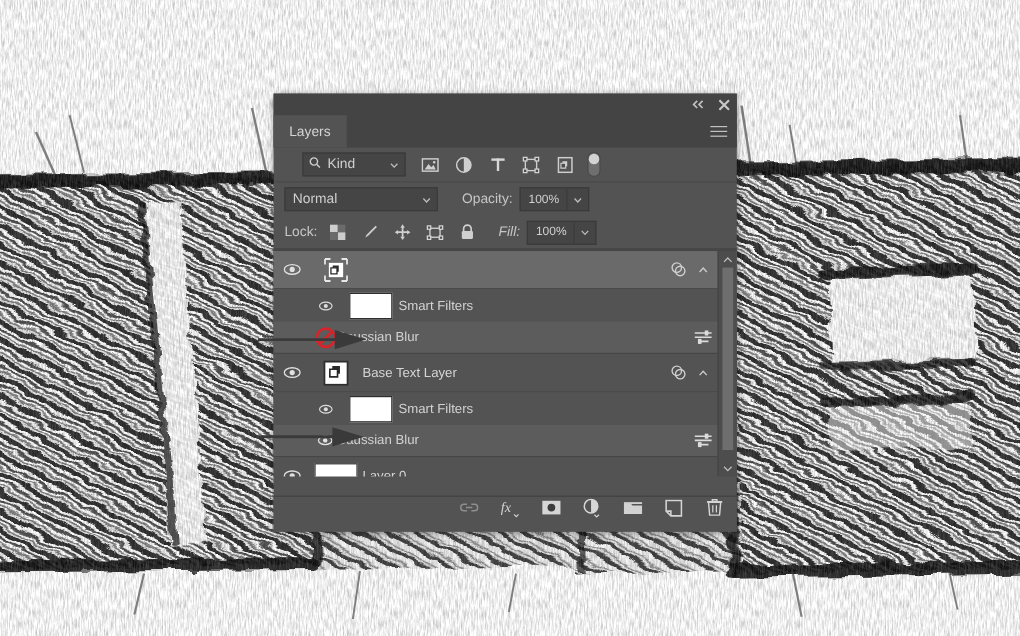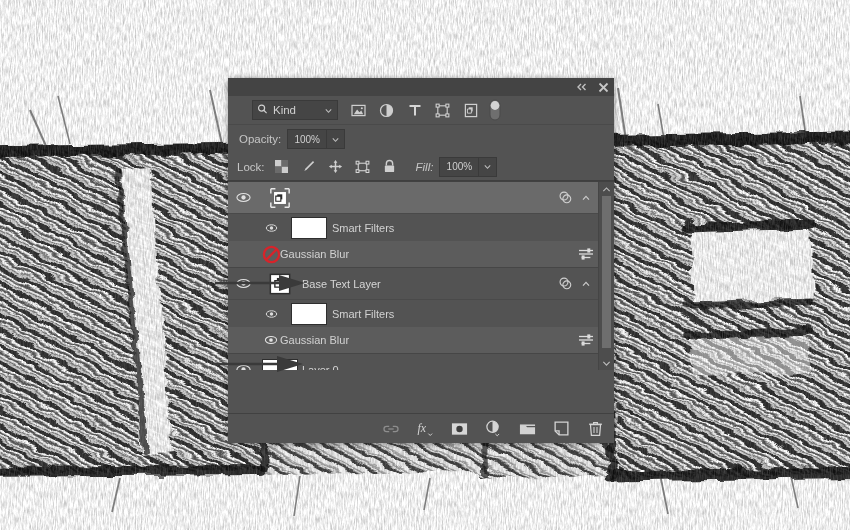--- a/index.html
+++ b/index.html
@@ -169,21 +169,21 @@
   .lscroll .arrow { height: 14px; display: flex; align-items: center; justify-content: center; cursor: pointer; }
   .lscroll .track { position: absolute; top: 14px; bottom: 14px; left: 3px; right: 3px; }
   .lscroll .thumb { position: absolute; left: 0; right: 0; top: 0; height: 152px; background: #6e6e6e; cursor: grab; }
 
   
   .ps-bottom {
     position: absolute; left: 0; right: 0; bottom: 0;
     height: 30px;
     background: #535353;
     border-top: 1px solid #414141;
-    display: flex; align-items: center; justify-content: flex-end;
+    display: flex; align-items: flex-start; justify-content: flex-end;
     padding-right: 10px;
     gap: 16px;
   }
   .btool { width: 18px; height: 18px; display: flex; align-items: center; justify-content: center; cursor: pointer; }
 </style>
 </head>
 <body>
 
 <div id="stage">
 
@@ -292,20 +292,32 @@
         </div>
         <div class="win-btn">
           <svg width="11" height="11" viewBox="0 0 11 11">
             <line x1="1.5" y1="1.5" x2="9.5" y2="9.5" stroke="#c8c8c8" stroke-width="1.8"></line>
             <line x1="9.5" y1="1.5" x2="1.5" y2="9.5" stroke="#c8c8c8" stroke-width="1.8"></line>
           </svg>
         </div>
       </div>
     </div>
 
+    <div class="ps-tabbar">
+      <div class="ps-tab">
+        <span>Layers</span>
+      </div>
+      <div class="ps-menu-btn">
+        <div>
+          <i></i>
+            <i></i>
+            <i></i>
+        </div>
+      </div>
+    </div>
 
     <div class="ps-row filterrow">
       <div class="ps-select kind-select">
         <span class="mag">
           <svg width="11" height="11" viewBox="0 0 12 12">
             <circle cx="5" cy="5" r="3.3" fill="none" stroke="#cfcfcf" stroke-width="1.3"></circle>
             <line x1="7.4" y1="7.4" x2="10.5" y2="10.5" stroke="#cfcfcf" stroke-width="1.3"></line>
           </svg>
         </span>
         <span class="cap">Kind</span>
@@ -354,21 +366,27 @@
 
       <div style="margin-left:10px; display:flex; align-items:center;">
         <svg width="12" height="22" viewBox="0 0 12 22">
           <rect x="1" y="1" width="10" height="20" rx="5" fill="#6f6f6f" stroke="#4a4a4a" stroke-width="1"></rect>
           <circle cx="6" cy="6.5" r="4.4" fill="#d3d3d3"></circle>
         </svg>
       </div>
     </div>
 
     <div class="ps-row blendrow">
-      <span class="lbl" style="margin-left:2px;">Opacity:</span>
+      <div class="ps-select blend-select">
+        <span class="cap">Normal</span>
+        <svg class="chev" viewBox="0 0 10 10">
+          <polyline points="2,3.8 5,7 8,3.8" fill="none" stroke="#bdbdbd" stroke-width="1.2"></polyline>
+        </svg>
+      </div>
+      <span class="lbl" style="margin-left:20px;">Opacity:</span>
       <div class="num-box" style="margin-left:6px;">100%</div>
       <div class="num-step">
         <svg class="chev" viewBox="0 0 10 10">
           <polyline points="2,3.8 5,7 8,3.8" fill="none" stroke="#bdbdbd" stroke-width="1.2"></polyline>
         </svg>
       </div>
     </div>
 
     <div class="ps-row lockrow">
       <span class="lbl">Lock:</span>

